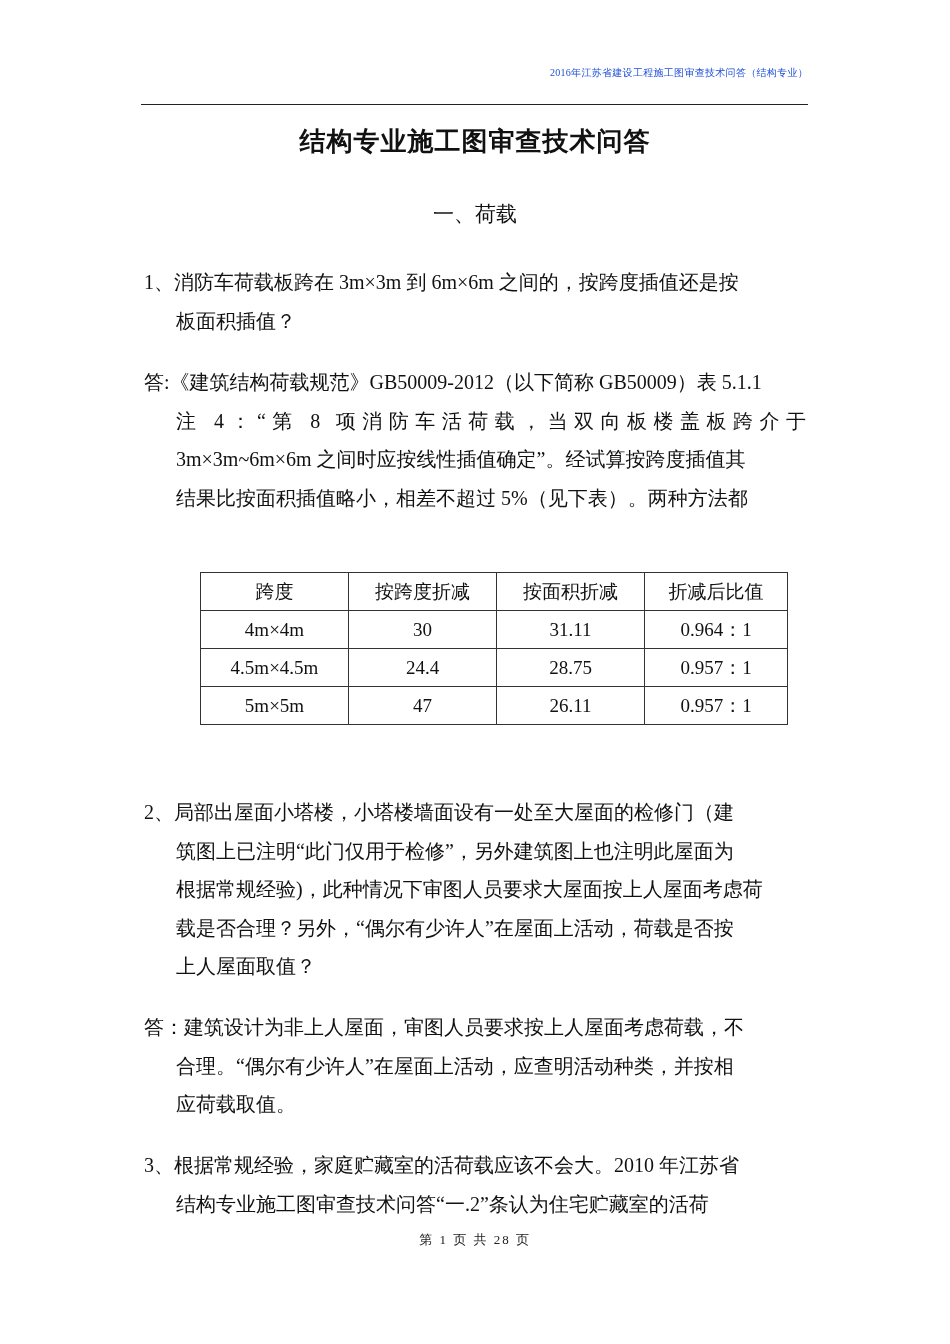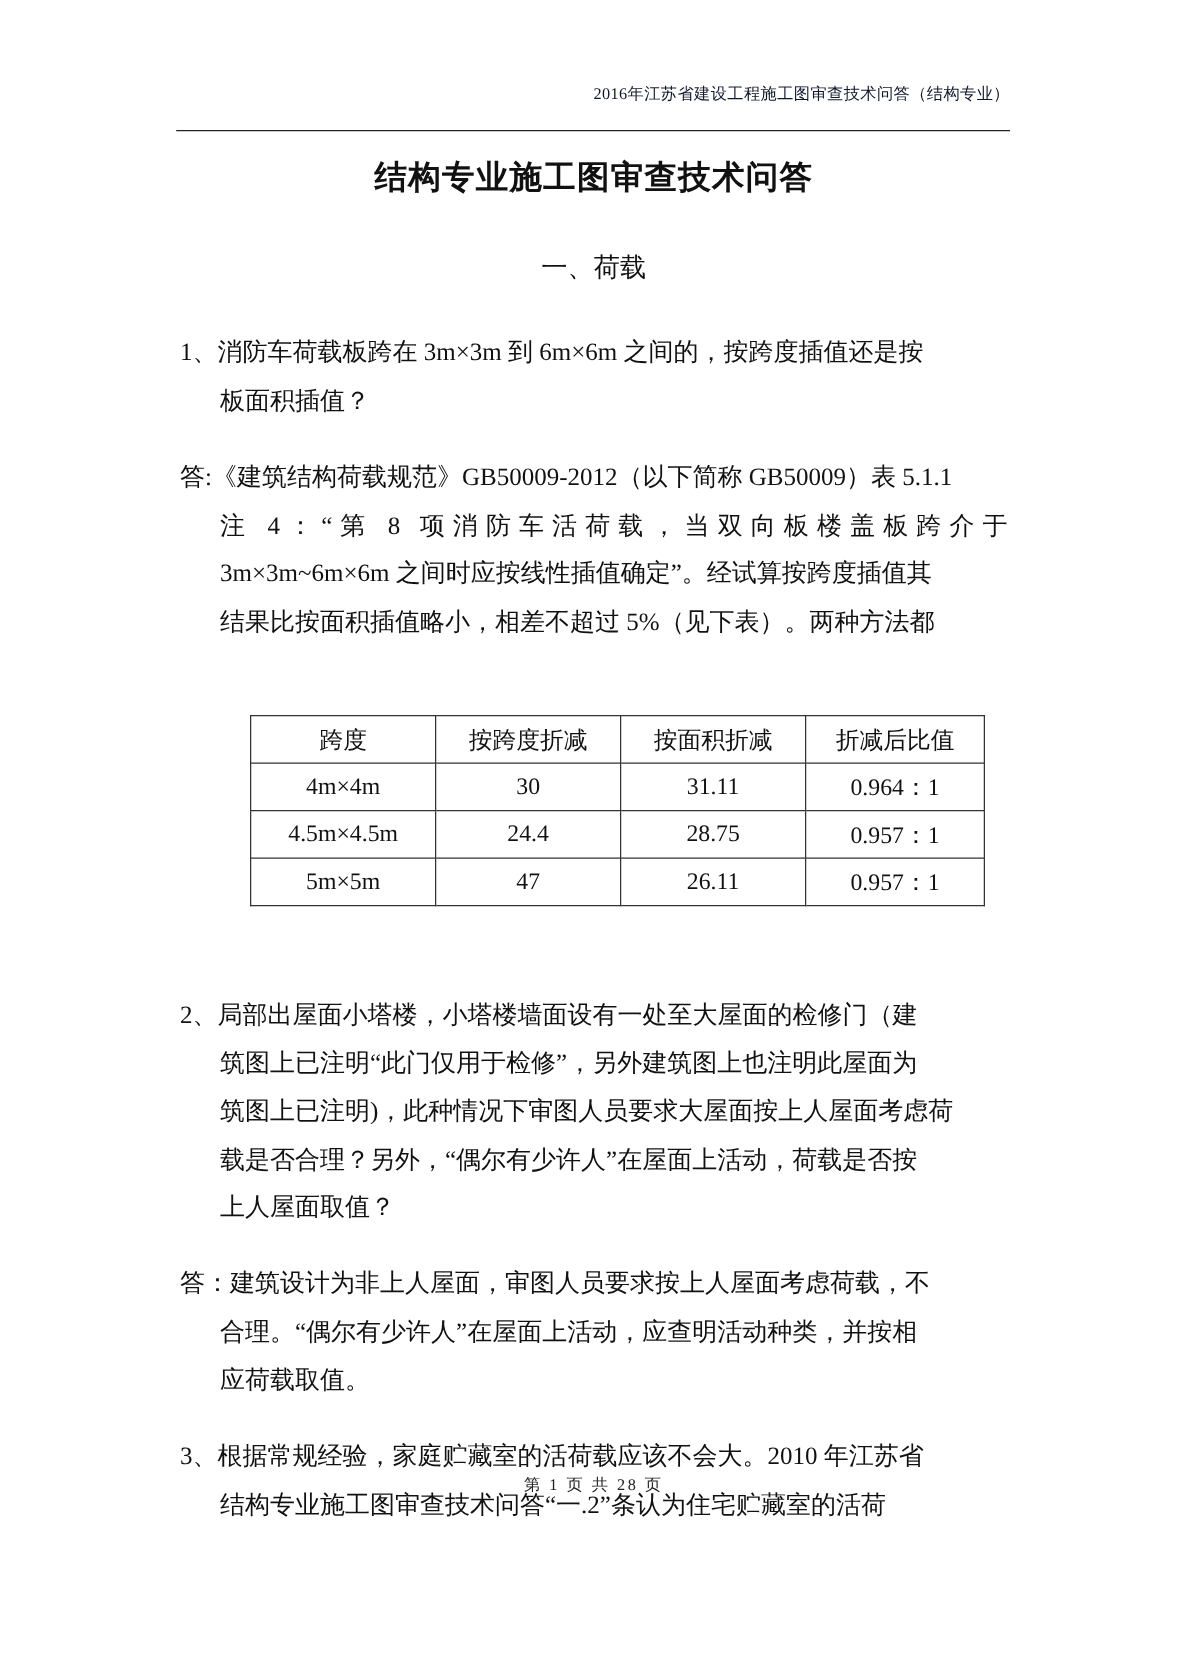--- a/index.html
+++ b/index.html
@@ -1,30 +1,30 @@
 <!DOCTYPE html>
 <html><head>
   <meta charset="utf-8">
   <style>
     html, body { margin:0; padding:0; background:#ffffff; }
     body { width:950px; height:1344px; position:relative; overflow:hidden;
            font-family:"Liberation Serif","DejaVu Serif",serif; color:#111; }
-    .running-head { position:absolute; top:66px; right:142px; font-size:13px; color:#0f172a; letter-spacing:0.3px; }
+    .running-head { position:absolute; top:66px; right:142px; font-size:10px; color:#1d4ed8; letter-spacing:0.3px; }
     .head-rule { position:absolute; top:104px; left:141px; width:667px; height:0; border-top:1.5px solid #222; }
     .doc-title { position:absolute; top:124px; left:0; width:950px; text-align:center;
                  font-family:"Liberation Sans","DejaVu Sans",sans-serif; font-weight:bold; font-size:26px; letter-spacing:1px; }
     .section-title { position:absolute; top:200px; left:0; width:950px; text-align:center;
                  font-family:"Liberation Sans","DejaVu Sans",sans-serif; font-weight:normal; font-size:21px; }
     .para { position:absolute; left:144px; width:666px; font-size:20px; line-height:38.5px; }
     .para .row { display:block; white-space:nowrap; }
     .para .indent { padding-left:32px; }
     .justify { text-align:justify; text-align-last:justify; }
     table.data { position:absolute; top:572px; left:200px; width:588px; border-collapse:collapse; font-size:19px;padding-left:11px; }
     table.data td, table.data th { border:1px solid #333; height:37px; text-align:center; font-weight:normal; padding:0; }
-    .footer { position:absolute; top:1179px; left:0; width:950px; text-align:center; font-size:13px; color:#222; letter-spacing:2px; }
+    .footer { position:absolute; top:1231px; left:0; width:950px; text-align:center; font-size:13px; color:#222; letter-spacing:2px; }
   </style>
 </head>
 <body>
 
 <div class="running-head">2016年江苏省建设工程施工图审查技术问答（结构专业）</div>
 <div class="head-rule"></div>
 
 <div class="doc-title">结构专业施工图审查技术问答</div>
 <div class="section-title">一、荷载</div>
 
@@ -65,21 +65,21 @@
     <td>47</td>
     <td>26.11</td>
     <td>0.957：1</td>
   </tr>
 </tbody>
   </table>
 
 <div class="para" style="top:793px;">
   <span class="row">2、局部出屋面小塔楼，小塔楼墙面设有一处至大屋面的检修门（建</span>
   <span class="row indent">筑图上已注明“此门仅用于检修”，另外建筑图上也注明此屋面为</span>
-  <span class="row indent">筑图上已注明)，此种情况下审图人员要求大屋面按上人屋面考虑荷</span>
+  <span class="row indent">根据常规经验)，此种情况下审图人员要求大屋面按上人屋面考虑荷</span>
   <span class="row indent">载是否合理？另外，“偶尔有少许人”在屋面上活动，荷载是否按</span>
   <span class="row indent">上人屋面取值？</span>
 </div>
 
 <div class="para" style="top:1008px;">
   <span class="row">答：建筑设计为非上人屋面，审图人员要求按上人屋面考虑荷载，不</span>
   <span class="row indent">合理。“偶尔有少许人”在屋面上活动，应查明活动种类，并按相</span>
   <span class="row indent">应荷载取值。</span>
 </div>
 

